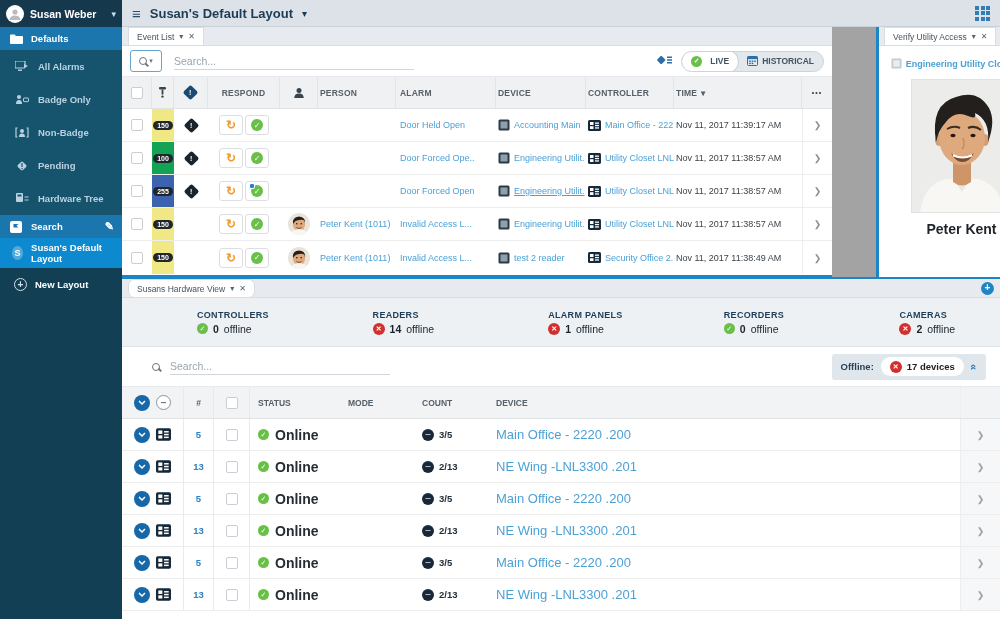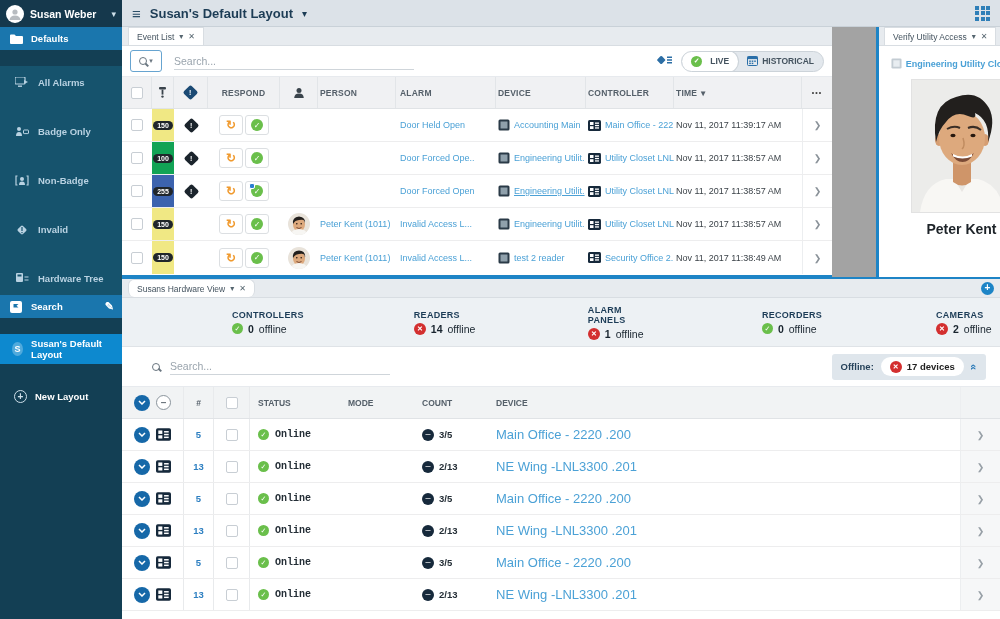--- a/index.html
+++ b/index.html
@@ -9,21 +9,21 @@
   
   .sidebar{position:absolute;left:0;top:0;width:122px;height:619px;background:#133f54;}
   .userbar{height:27px;background:#15384c;display:flex;align-items:center;padding:0 6px;gap:6px;}
   .user-avatar{width:18px;height:18px;border-radius:50%;background:#fff;display:flex;align-items:center;justify-content:center;overflow:hidden;}
   .user-avatar svg{display:block;}
   .username{color:#fff;font-size:10.5px;font-weight:bold;flex:1;white-space:nowrap;}
   .userbar .dd{color:#cfe0ea;font-size:9px;}
   .sgroup{height:23px;background:#1a76ad;display:flex;align-items:center;padding:0 8px;gap:7px;color:#fff;font-size:9.5px;font-weight:bold;}
   .sgroup .grow{flex:1;}
   .sitems{background:#16536d;}
-  .sitem{height:33px;display:flex;align-items:center;padding:0 8px 0 14px;gap:8px;color:#b9d2e2;font-size:9.5px;font-weight:bold;margin-top:16px;}
+  .sitem{height:33px;display:flex;align-items:center;padding:0 8px 0 14px;gap:8px;color:#b9d2e2;font-size:9.5px;font-weight:bold;}
   .sitem.sel{background:#0d89cf;color:#fff;height:30px;padding-left:12px;}
   .sicon{width:16px;display:flex;justify-content:center;flex:none;}
   .pencil{color:#fff;font-size:11px;}
   .sbadge{width:14px;height:14px;border-radius:50%;background:rgba(255,255,255,.28);color:#fff;font-size:9px;font-weight:bold;display:flex;align-items:center;justify-content:center;}
   .pluscirc{width:13px;height:13px;border-radius:50%;border:1.5px solid #cfe0ea;color:#cfe0ea;font-size:10px;line-height:10px;display:flex;align-items:center;justify-content:center;}
 
   
   .topbar{position:absolute;left:122px;top:0;width:878px;height:27px;background:#dce2e8;display:flex;align-items:center;padding:0 10px;gap:9px;border-bottom:1px solid #c9d1d8;}
   .hamb{color:#2c4f68;font-size:15px;font-weight:bold;}
   .title{color:#1c3c55;font-size:13px;font-weight:bold;}
@@ -88,21 +88,21 @@
   .right-panel{position:absolute;left:876px;top:27px;width:168px;height:250px;background:#fff;border-left:3px solid #1d84c6;}
   .vstatus{height:26px;background:#e9edf1;display:flex;align-items:center;justify-content:center;font-size:10px;color:#3c4a55;border-bottom:1px solid #dde2e7;}
   .vlink{display:flex;align-items:center;justify-content:center;gap:4px;margin-top:12px;font-size:9px;font-weight:bold;}
   .vphoto{display:flex;justify-content:center;margin-top:10px;}
   .vphoto svg{border:1px solid #e2e2e2;}
   .vname{text-align:center;font-size:14px;font-weight:bold;color:#1e2429;margin-top:8px;}
 
   
   .hw-panel{position:absolute;left:122px;top:277px;width:878px;height:342px;background:#fff;border-top:2px solid #1d84c6;}
   .hsummary{height:49px;background:#edf1f4;border-bottom:1px solid #dfe3e7;display:grid;grid-template-columns:repeat(5,1fr);align-items:center;}
-  .sumitem{padding-left:110px;}
+  .sumitem{padding-left:75px;}
   .sumlabel{font-size:9px;font-weight:bold;color:#1c3c57;letter-spacing:.3px;}
   .sumline{display:flex;align-items:center;gap:5px;margin-top:3px;}
   .sumcount{font-size:10.5px;font-weight:bold;color:#18242e;}
   .sumword{font-size:10.5px;color:#18242e;}
   .hsearch{height:40px;background:#fff;display:flex;align-items:center;padding:0 14px 0 30px;border-bottom:1px solid #e7eaee;}
   .hsearch input{border:none;outline:none;border-bottom:1px solid #cfd5da;width:220px;margin-left:10px;font-size:10.5px;color:#333;padding:2px 0;background:transparent;}
   .hsearch input::placeholder{color:#9aa4ad;}
   .offline-widget{margin-left:auto;background:#dfe6ec;border-radius:3px;height:26px;display:flex;align-items:center;gap:7px;padding:0 9px;}
   .offline-label{font-size:9.5px;font-weight:bold;color:#26425a;}
   .offline-pill{background:#fff;border-radius:12px;height:19px;display:flex;align-items:center;gap:5px;padding:0 9px;font-size:9.5px;font-weight:bold;color:#222;}
@@ -115,21 +115,21 @@
   .hc{width:36px;justify-content:center;flex:none;border-right:1px solid #e8eaec;}
   .hs{width:96px;flex:none;gap:6px;padding-left:8px;}
   .hm{width:74px;flex:none;padding-left:2px;}
   .hct{width:72px;flex:none;gap:5px;padding-left:2px;}
   .hd{flex:1;padding-left:4px;}
   .hch{width:40px;justify-content:center;flex:none;border-left:1px solid #eceef0;background:#f6f7f8;color:#98a0a7;font-size:9px;}
   .bluecirc{width:16px;height:16px;border-radius:50%;background:#1668a8;display:flex;align-items:center;justify-content:center;flex:none;}
   .bluecirc svg{display:block;}
   .outlinecirc{width:15px;height:15px;border-radius:50%;border:1px solid #8a949c;color:#6a747c;font-size:10px;line-height:12px;display:flex;align-items:center;justify-content:center;background:#fff;}
   .numlink{color:#2d7fc1;font-size:9.5px;font-weight:bold;}
-  .onlinetxt{color:#242e36;font-size:10px;font-weight:bold;font-family:Liberation Mono, monospace;}
+  .onlinetxt{color:#242e36;font-size:14px;font-weight:bold;}
   .countcirc{width:12px;height:12px;border-radius:50%;background:#16293b;color:#fff;display:flex;align-items:center;justify-content:center;font-size:9px;line-height:9px;flex:none;}
   .counttxt{color:#242e36;font-size:9.5px;font-weight:bold;}
   .devlink{color:#4ba1d6;font-size:13px;}
 </style>
 </head>
 <body>
 
 <div class="stage">
 
   <div class="sidebar">
@@ -185,21 +185,21 @@
         <span>Non-Badge</span>
       </div>
       <div class="sitem">
         <span class="sicon">
           <svg width="12" height="12" viewBox="0 0 12 12">
               <rect x="2.4" y="2.4" width="7.2" height="7.2" rx="1.4" transform="rotate(45 6 6)" fill="#b9d2e2"></rect>
               <rect x="5.4" y="3" width="1.2" height="4" fill="#16536d"></rect>
               <rect x="5.4" y="8" width="1.2" height="1.2" fill="#16536d"></rect>
             </svg>
         </span>
-        <span>Invalid</span>
+        <span>Pending</span>
       </div>
       <div class="sitem">
         <span class="sicon">
           <svg width="13" height="11" viewBox="0 0 13 11">
               <rect x="0" y="0" width="7" height="9" rx="1" fill="#b9d2e2"></rect>
               <rect x="1.5" y="1.5" width="4" height="2" fill="#16536d"></rect>
               <path d="M8.5 4 l4 0 M8.5 7 l4 0" stroke="#b9d2e2" stroke-width="1.2"></path>
             </svg>
         </span>
         <span>Hardware Tree</span>

